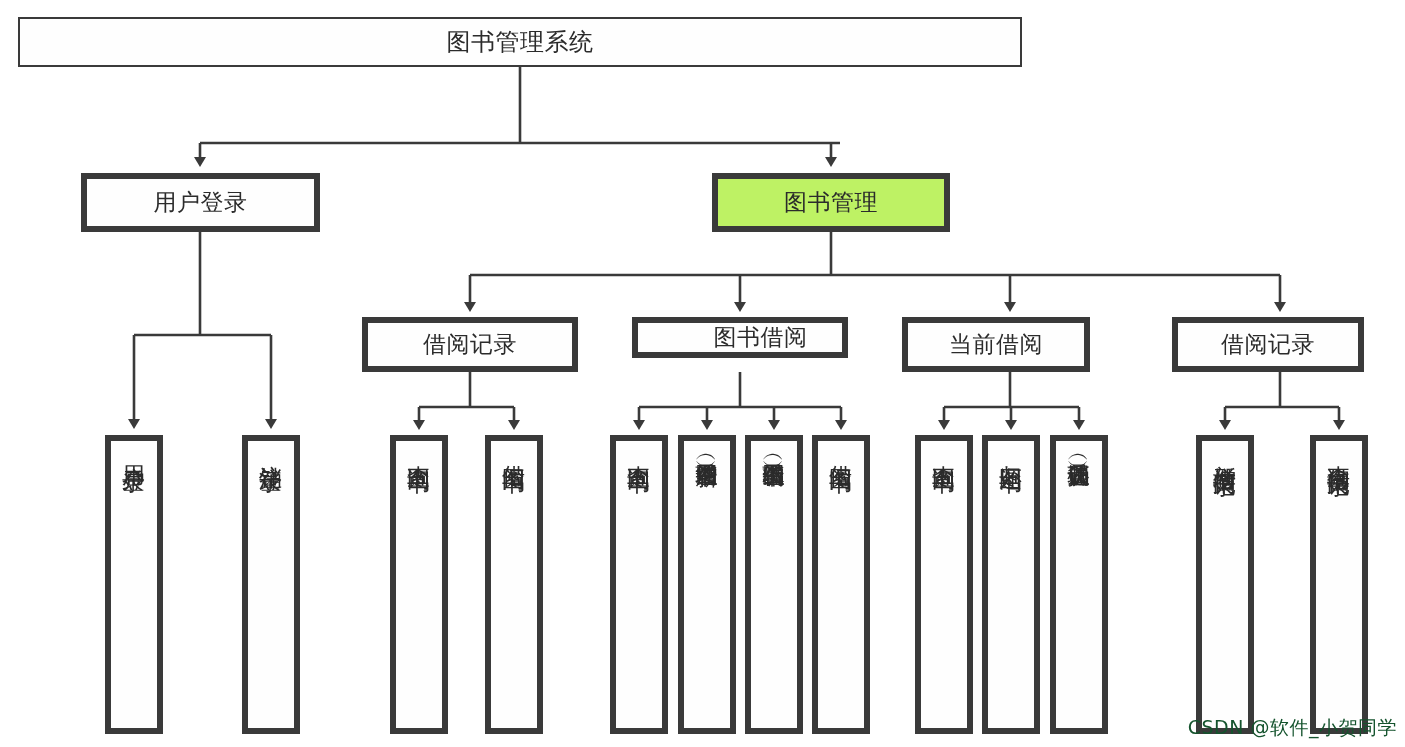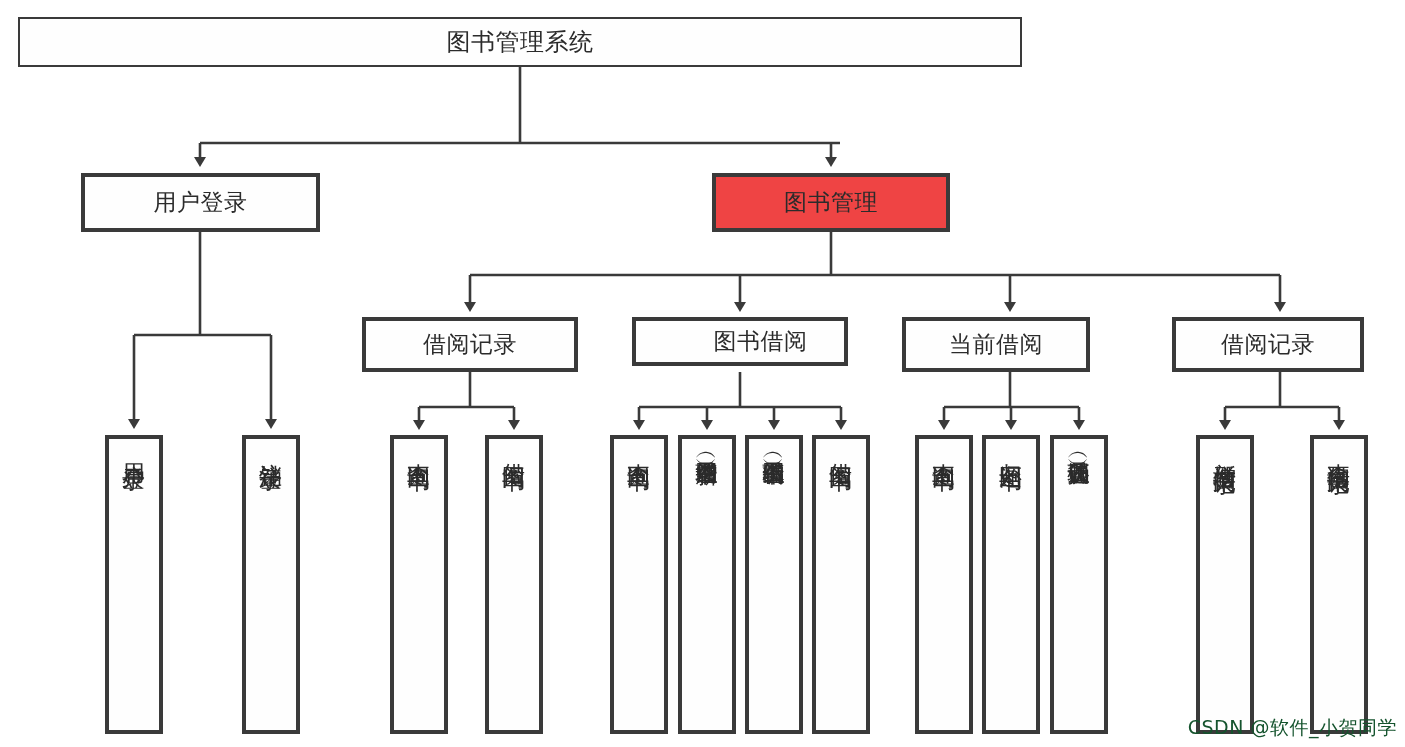--- a/index.html
+++ b/index.html
@@ -21,21 +21,21 @@
     position: absolute;
     left: 0;
     top: 0;
     width: 1405px;
     height: 747px;
     pointer-events: none;
   }
   .node {
     position: absolute;
     box-sizing: border-box;
-    border: 4px solid #4d7c0f;
+    border: 6px solid #4d7c0f;
     background: #fefefe;
     display: flex;
     align-items: center;
     justify-content: center;
     color: #2b2b2b;
     z-index: 2;
   }
   .node-label {
     display: block;
     text-align: center;
@@ -136,28 +136,28 @@
     </g>
   </svg>
 
   <div class="node horizontal root" style="left: 18px; top: 17px; width: 1004px; height: 50px; border-color: rgb(58, 58, 58); background: rgb(254, 254, 254); color: rgb(43, 43, 43); font-family: Liberation Serif, serif;">
     <span class="node-label">图书管理系统</span>
   </div>
 
   <div class="node horizontal" style="left: 81px; top: 173px; width: 239px; height: 59px; border-color: rgb(58, 58, 58); background: rgb(254, 254, 254); color: rgb(43, 43, 43);">
     <span class="node-label">用户登录</span>
   </div>
-  <div class="node horizontal" style="left: 712px; top: 173px; width: 238px; height: 59px; border-color: rgb(58, 58, 58); background: #ef4444; color: rgb(43, 43, 43);">
+  <div class="node horizontal" style="left: 712px; top: 173px; width: 238px; height: 59px; border-color: rgb(58, 58, 58); background: #bef264; color: rgb(43, 43, 43);">
     <span class="node-label">图书管理</span>
   </div>
 
   <div class="node horizontal" style="left: 362px; top: 317px; width: 216px; height: 55px; border-color: rgb(58, 58, 58); background: rgb(254, 254, 254); color: rgb(43, 43, 43);">
     <span class="node-label">借阅记录</span>
   </div>
-  <div class="node horizontal" style="left: 632px; top: 317px; width: 216px; height: 49px; border-color: rgb(58, 58, 58); background: rgb(254, 254, 254); color: rgb(43, 43, 43); padding-left: 41px;">
+  <div class="node horizontal" style="left: 632px; top: 317px; width: 216px; height: 41px; border-color: rgb(58, 58, 58); background: rgb(254, 254, 254); color: rgb(43, 43, 43); padding-left: 41px;">
     <span class="node-label">图书借阅</span>
   </div>
   <div class="node horizontal" style="left: 902px; top: 317px; width: 188px; height: 55px; border-color: rgb(58, 58, 58); background: rgb(254, 254, 254); color: rgb(43, 43, 43);">
     <span class="node-label">当前借阅</span>
   </div>
   <div class="node horizontal" style="left: 1172px; top: 317px; width: 192px; height: 55px; border-color: rgb(58, 58, 58); background: rgb(254, 254, 254); color: rgb(43, 43, 43);">
     <span class="node-label">借阅记录</span>
   </div>
 
   <div class="node vertical" style="left: 105px; top: 435px; width: 58px; height: 299px; border-color: rgb(58, 58, 58); background: rgb(254, 254, 254); color: rgb(43, 43, 43);">

